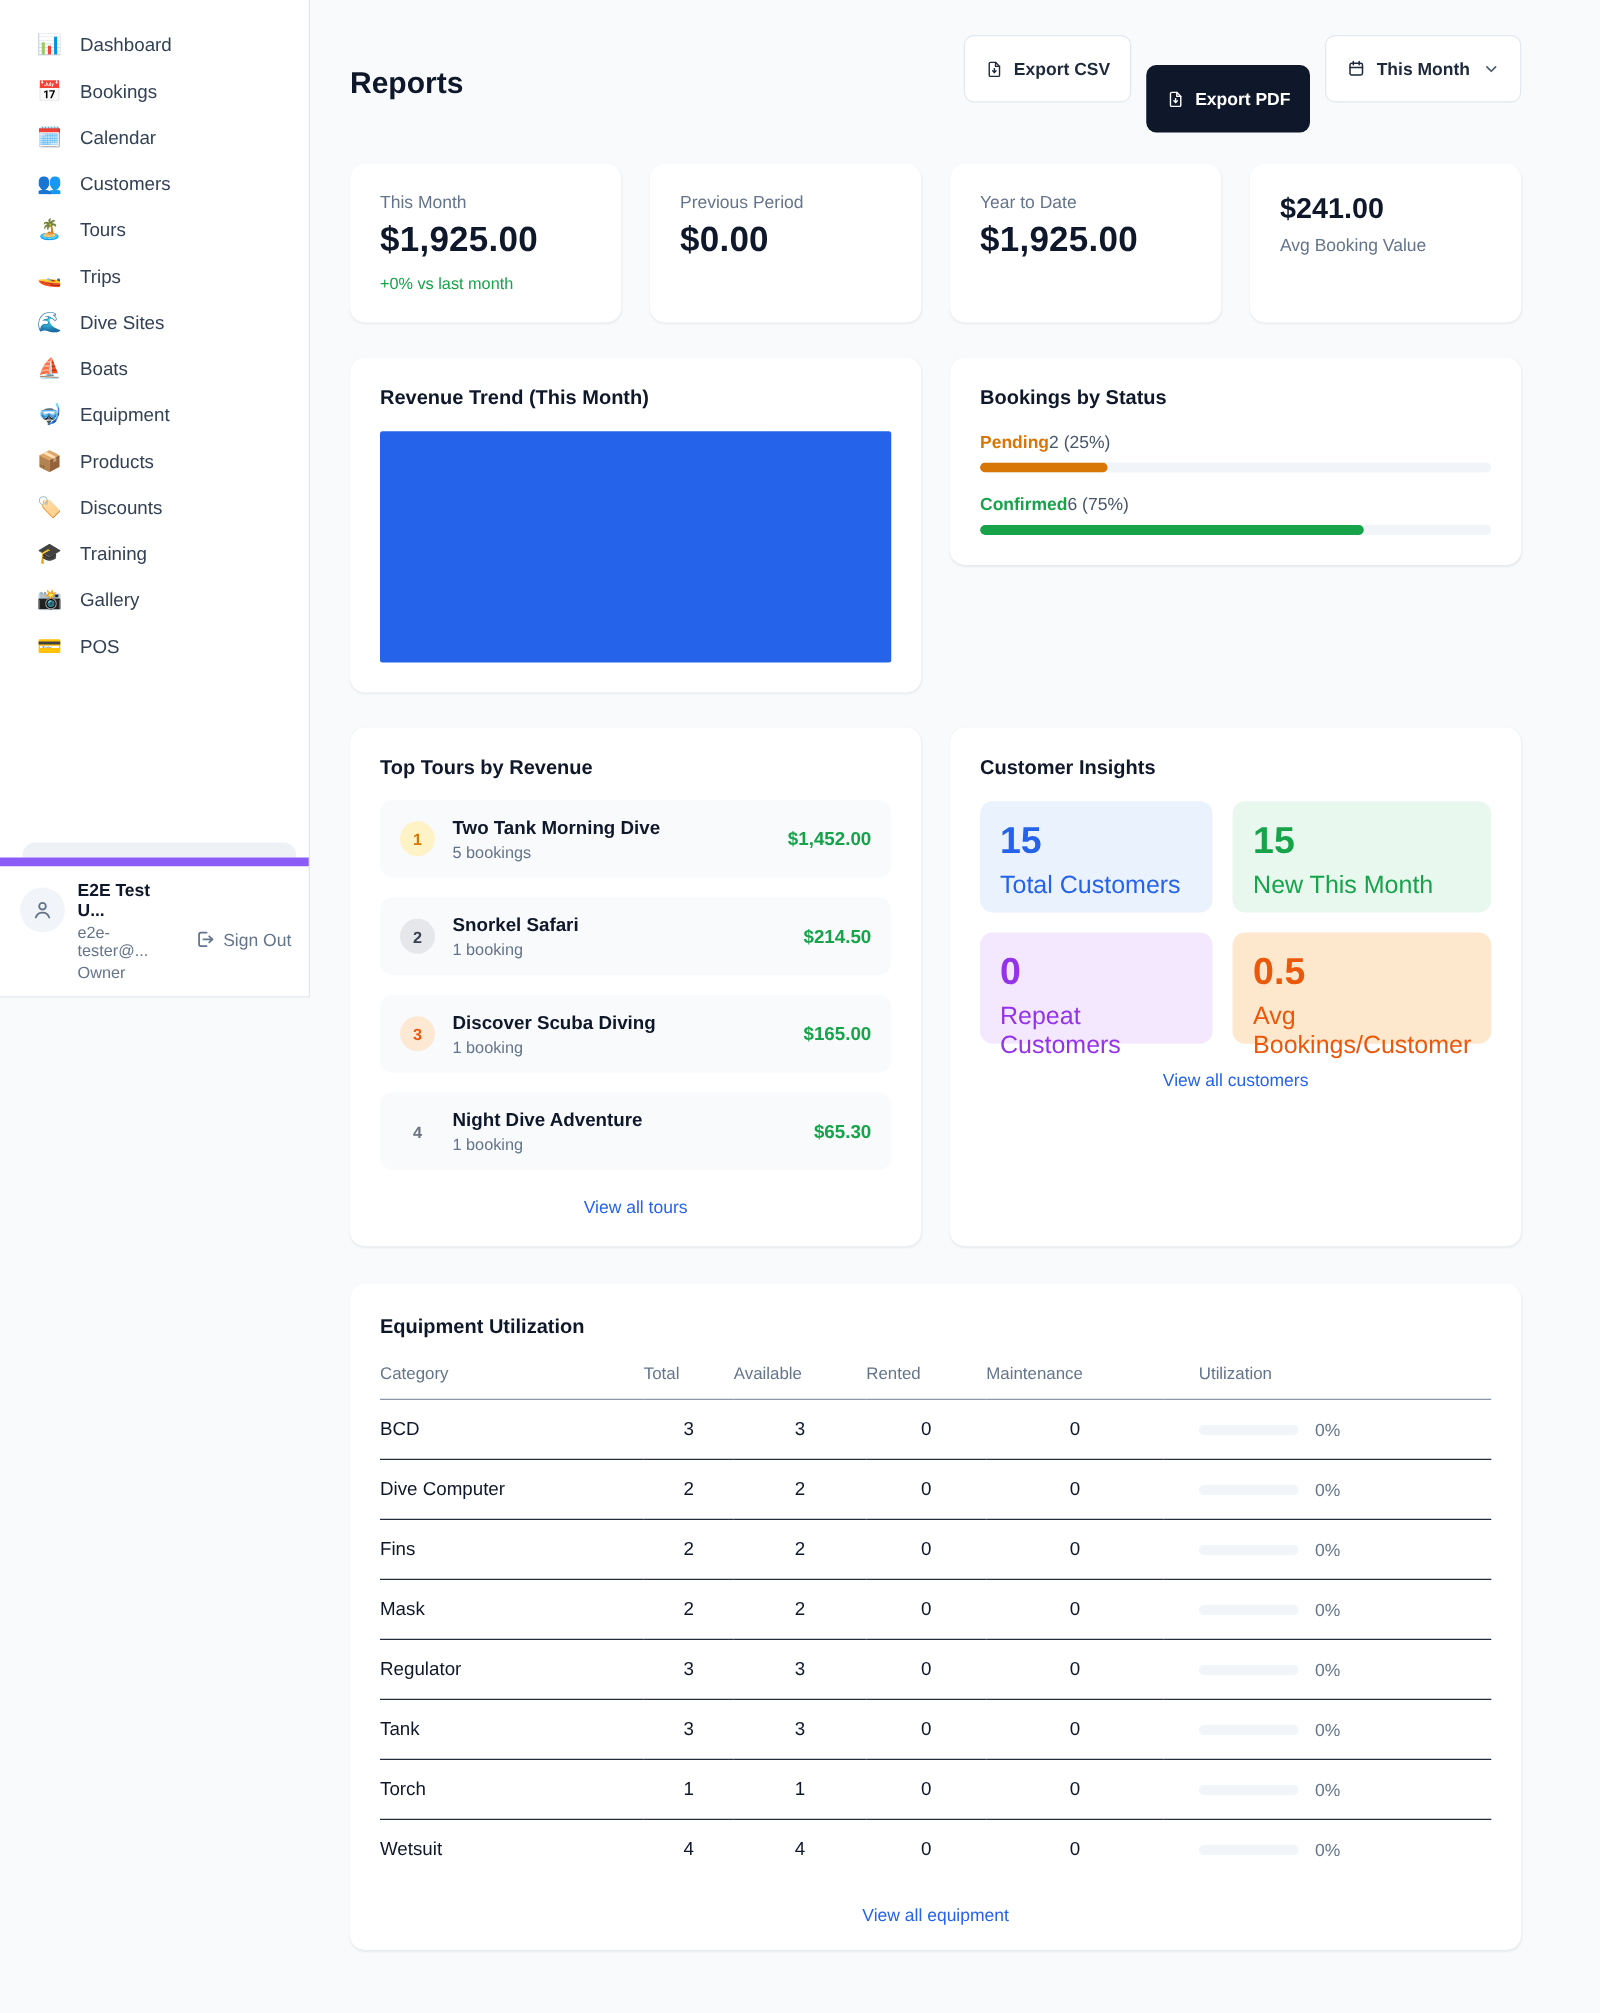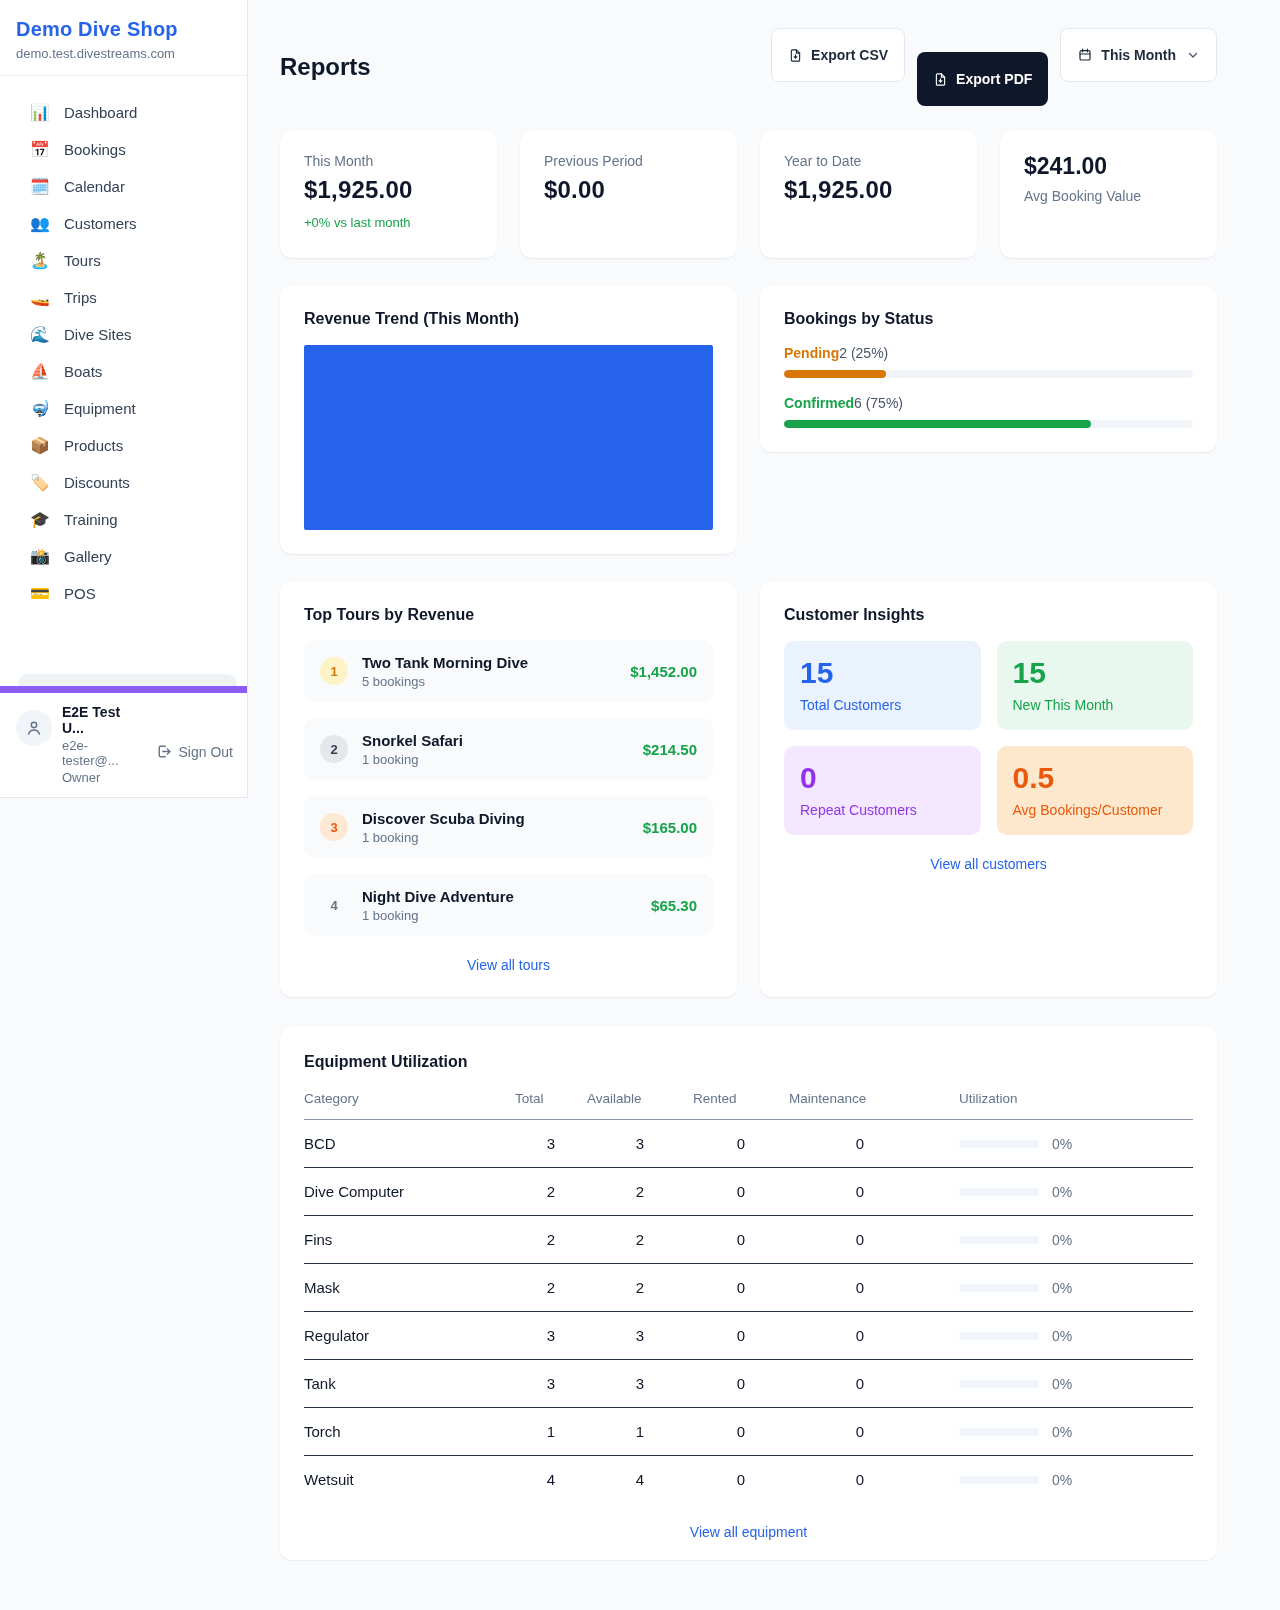--- a/index.html
+++ b/index.html
@@ -35,21 +35,21 @@
          border-radius:8px; font-size:14px; font-weight:600; cursor:pointer; border:0;
          font-family:"Liberation Sans", sans-serif; }
   .btn-light { background:#fff; border:1px solid #e2e8f0; color:#1e293b; }
   .btn-primary { background:#0f172a; color:#fff;margin-top:24px; }
   .chev { margin-left:2px; }
 
   .stats-grid { display:grid; grid-template-columns:repeat(4,1fr); gap:23px; margin-bottom:28px; }
   .card { background:#fff; border-radius:12px; box-shadow:0 1px 2px rgba(15,23,42,.07); }
   .stat-card { padding:22px 24px; height:127px; }
   .stat-label { font-size:14px; color:#64748b; }
-  .stat-value { font-size:24px; font-weight:700; color:#0f172a; margin-top:7px; letter-spacing:.2px; }
+  .stat-value { font-size:28px; font-weight:700; color:#0f172a; margin-top:7px; letter-spacing:.2px; }
   .stat-delta { font-size:13px; color:#16a34a; margin-top:11px; }
   .stat-value-first { font-size:23px; font-weight:700; color:#0f172a; }
   .stat-sublabel { font-size:14px; color:#64748b; margin-top:8px; }
 
   .two-col { display:grid; grid-template-columns:1fr 1fr; gap:23px; align-items:start; margin-bottom:28px; }
   .card-pad { padding:24px; }
   .card-title { font-size:16px; font-weight:700; color:#0f172a; }
 
   .chart-box { margin-top:17px; height:185px; background:#2563eb; border-radius:2px; }
 
@@ -67,21 +67,21 @@
           justify-content:center; font-size:13px; font-weight:700; }
   .tour-name { font-size:15px; font-weight:600; color:#0f172a; }
   .tour-sub { font-size:13px; color:#64748b; margin-top:3px; }
   .tour-amount { margin-left:auto; font-size:15px; font-weight:700; color:#16a34a; }
   .view-link { display:block; text-align:center; color:#2563eb; font-size:14px; margin-top:21px;
                cursor:pointer; text-decoration:none; }
 
   .tiles { display:grid; grid-template-columns:1fr 1fr; gap:16px; margin-top:17px; }
   .tile { border-radius:10px; padding:15px 16px; height:89px; }
   .tile-value { font-size:30px; font-weight:700; }
-  .tile-label { font-size:14px; margin-top:7px; }
+  .tile-label { font-size:20px; margin-top:7px; }
 
   .eq-card { padding:26px 24px 20px; }
   table.eq { width:100%; border-collapse:collapse; margin-top:10px; }
   table.eq th { font-size:13.5px; font-weight:400; color:#64748b; text-align:left;
                 padding:10px 0 13px; border-bottom:1px solid #8b97a6; }
   table.eq td { font-size:15px; color:#0f172a; padding:15px 0; border-bottom:1px solid #242e3d; }
   table.eq tr:last-child td { border-bottom:0; }
   th.num, td.num { text-align:center; }
   .w-total { width:72px; } .w-avail { width:106px; } .w-rent { width:96px; }
   .w-maint { width:142px; } .w-util { width:262px; padding-left:28px !important; }
@@ -91,24 +91,20 @@
   .util-fill { display:block; height:100%; background:#2563eb; border-radius:4px; }
   .util-pct { font-size:14px; color:#64748b; }
   svg { display:block; }
 </style>
 </head>
 <body>
 
 <div class="page">
 
   <aside class="sidebar">
-    <div class="sidebar-head">
-      <div class="brand">Demo Dive Shop</div>
-      <div class="domain">demo.test.divestreams.com</div>
-    </div>
     <nav class="nav" id="nav-list">
   <div class="nav-item">
     <span class="nav-icon">📊</span>
     <span class="nav-label">Dashboard</span>
   </div>
 
   <div class="nav-item">
     <span class="nav-icon">📅</span>
     <span class="nav-label">Bookings</span>
   </div>

